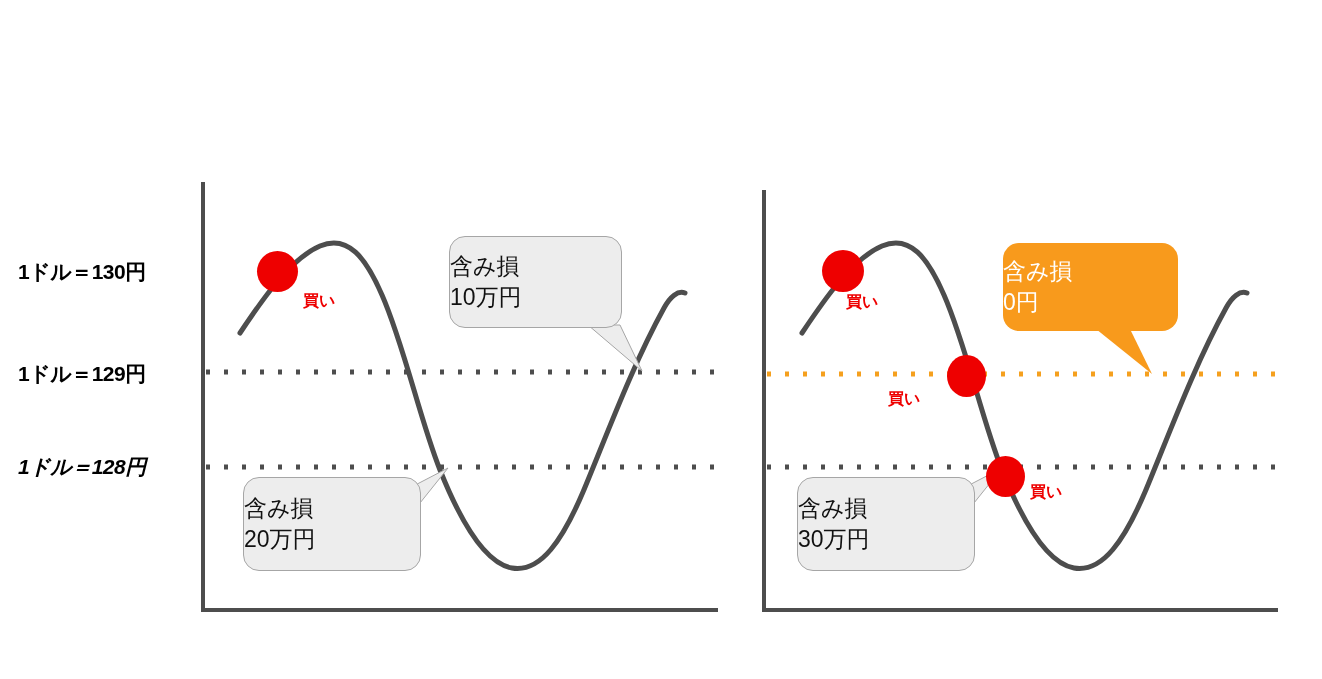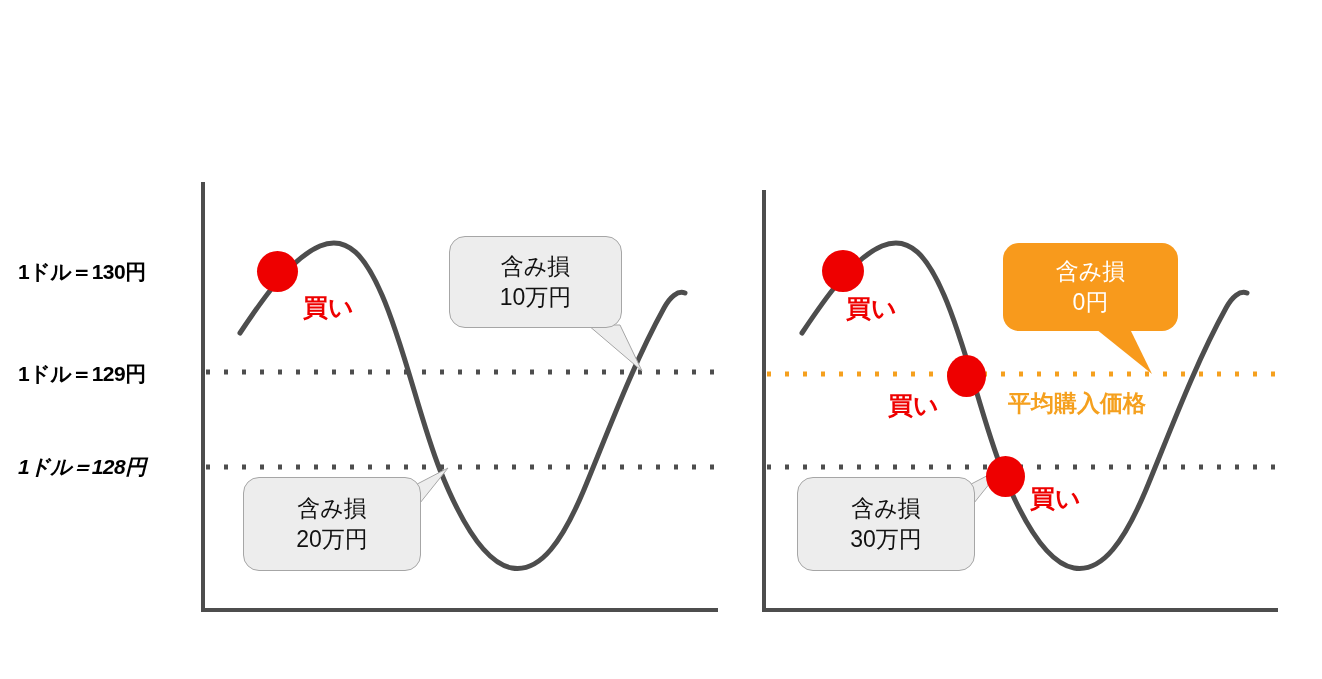--- a/index.html
+++ b/index.html
@@ -58,21 +58,21 @@
     height: 679px;
     overflow: visible;
   }
 
   
   .bubble {
     position: absolute;
     border-radius: 16px;
     display: flex;
     flex-direction: column;
-    align-items: center;
+    align-items: flex-start;
     justify-content: center;
     font-size: 23px;
     line-height: 1.35;
     white-space: nowrap;
   }
   .bubble.gray {
     background: #ededed;
     border: 1px solid #a6a6a6;
     color: #111111;
   }
@@ -94,21 +94,21 @@
   #dot-l-1 { left: 257px;  top: 251px; width: 41px; height: 41px; }
   #dot-r-1 { left: 822px;  top: 250px; width: 42px; height: 42px; }
   #dot-r-2 { left: 947px;  top: 355px; width: 39px; height: 42px; }
   #dot-r-3 { left: 986px;  top: 456px; width: 39px; height: 41px; }
 
   
   .buy-label {
     position: absolute;
     color: #ee0000;
     font-weight: 700;
-    font-size: 25px;
+    font-size: 16px;
     white-space: nowrap;
     letter-spacing: 0px;
   }
   #buy-label-l-1 { left: 303px; top: 291px; }
   #buy-label-r-1 { left: 846px; top: 292px; }
   #buy-label-r-2 { left: 888px; top: 389px; }
   #buy-label-r-3 { left: 1030px; top: 482px; }
 
   
   #avg-price-label {
@@ -199,21 +199,20 @@
   </div>
 
   <div class="buy-dot" id="dot-r-1"></div>
   <div class="buy-dot" id="dot-r-2"></div>
   <div class="buy-dot" id="dot-r-3"></div>
 
   <div class="buy-label" id="buy-label-r-1">買い</div>
   <div class="buy-label" id="buy-label-r-2">買い</div>
   <div class="buy-label" id="buy-label-r-3">買い</div>
 
-  <div id="avg-price-label">平均購入価格</div>
 
   <div class="bubble orange" id="bubble-r-top">
     <span>含み損</span>
     <span>0円</span>
   </div>
 
   <div class="bubble gray" id="bubble-r-bottom">
     <span>含み損</span>
     <span>30万円</span>
   </div>

